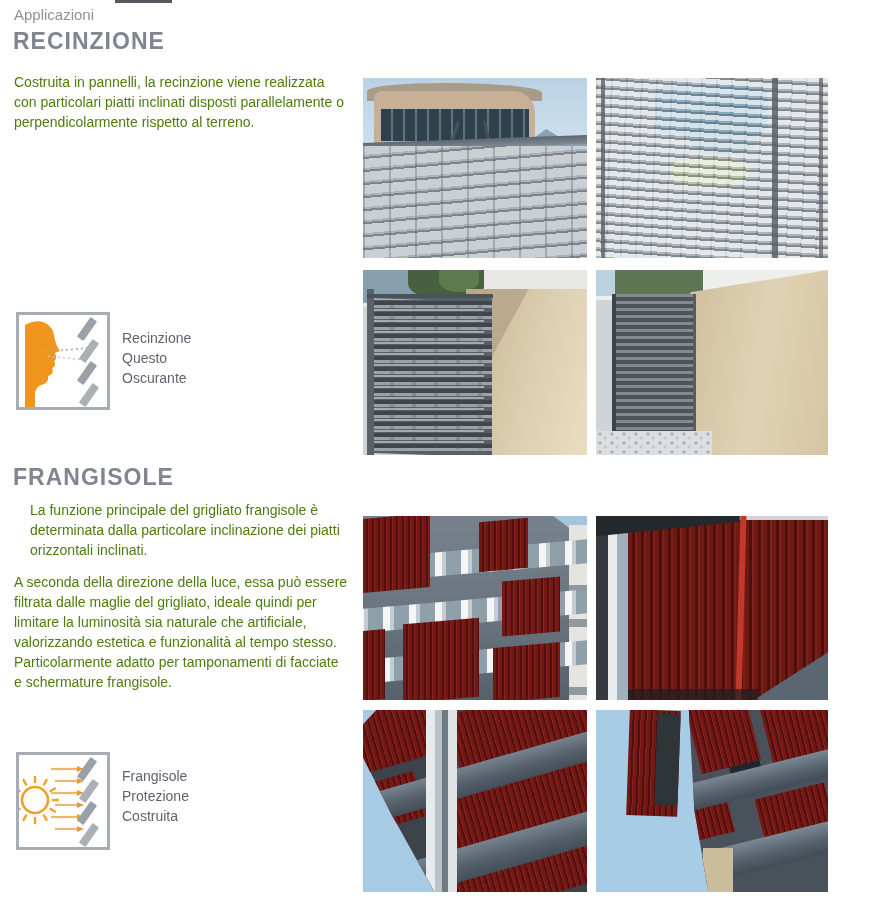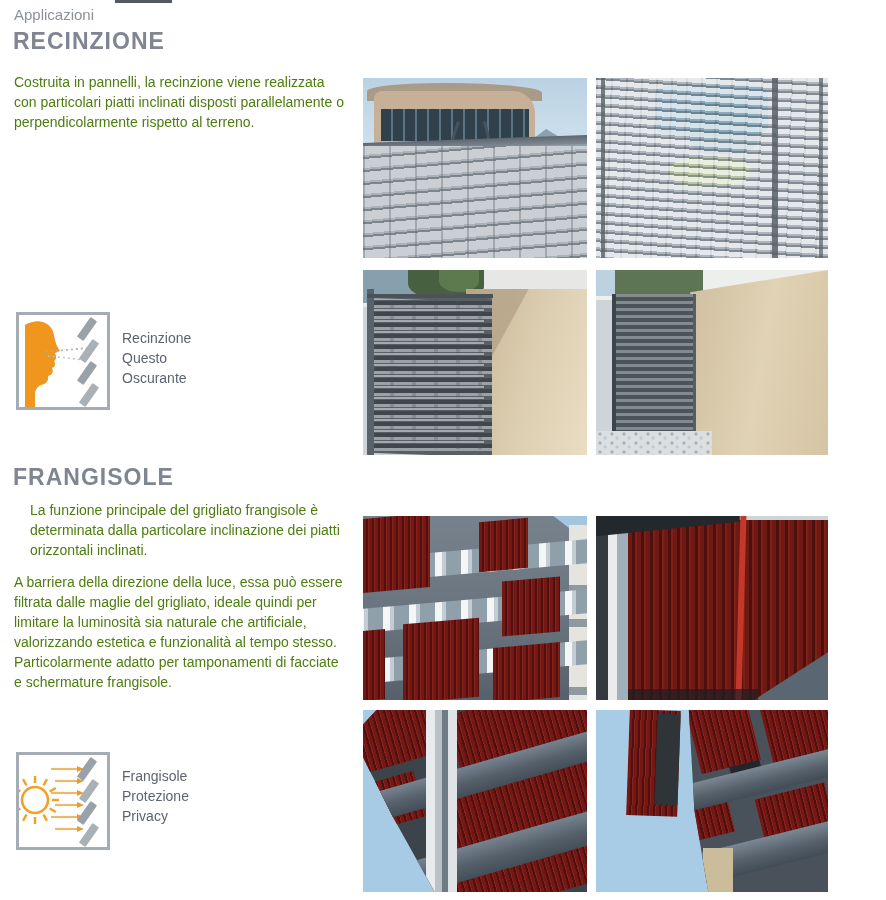--- a/index.html
+++ b/index.html
@@ -174,21 +174,21 @@
   </div>
   <div class="icon-labels" style="top:328px;">
     <div>Recinzione</div>
     <div>Questo</div>
     <div>Oscurante</div>
   </div>
 
   <div class="sec-title" style="top:464px;">FRANGISOLE</div>
 
   <p class="para" style="top:484px;margin:16px;">La funzione principale del grigliato frangisole è determinata dalla particolare inclinazione dei piatti orizzontali inclinati.</p>
-  <p class="para" style="top:572px;margin:0;">A barriera della direzione della luce, essa può essere filtrata dalle maglie del grigliato, ideale quindi per limitare la luminosità sia naturale che artificiale, valorizzando estetica e funzionalità al tempo stesso. Particolarmente adatto per tamponamenti di facciate e schermature frangisole.</p>
+  <p class="para" style="top:572px;margin:0;">A seconda della direzione della luce, essa può essere filtrata dalle maglie del grigliato, ideale quindi per limitare la luminosità sia naturale che artificiale, valorizzando estetica e funzionalità al tempo stesso. Particolarmente adatto per tamponamenti di facciate e schermature frangisole.</p>
 
   <div class="icon-box" style="top:752px;">
     <svg viewBox="0 0 88 92">
       <g stroke="#f0a128" stroke-width="2.4">
         <line x1="33" y1="45" x2="40" y2="45"></line>
           <line x1="30.7" y1="53.5" x2="36.8" y2="57"></line>
         <line x1="24.5" y1="59.7" x2="28" y2="65.8"></line>
           <line x1="16" y1="62" x2="16" y2="69"></line>
         <line x1="7.5" y1="59.7" x2="4" y2="65.8"></line>
           <line x1="1.3" y1="53.5" x2="-4" y2="57"></line>
@@ -220,21 +220,21 @@
         <rect x="64" y="2" width="8" height="24" rx="1" fill="#9aa1a8" transform="rotate(35 68 14)"></rect>
         <rect x="66" y="24" width="8" height="24" rx="1" fill="#a9b0b6" transform="rotate(35 70 36)"></rect>
         <rect x="64" y="46" width="8" height="24" rx="1" fill="#9aa1a8" transform="rotate(35 68 58)"></rect>
         <rect x="66" y="68" width="8" height="24" rx="1" fill="#a9b0b6" transform="rotate(35 70 80)"></rect>
       </g>
     </svg>
   </div>
   <div class="icon-labels" style="top:766px;">
     <div>Frangisole</div>
     <div>Protezione</div>
-    <div>Privacy</div>
+    <div>Costruita</div>
   </div>
 
   <div class="photo" style="left:363px;top:78px;width:224px;height:180px;" role="img" aria-label="Louvred metal fence with modern building and mountains behind">
     <div class="ly pa-sky"></div>
     <div class="ly pa-mtn"></div>
     <div class="ly pa-roof"></div>
     <div class="ly pa-bldg"></div>
     <div class="ly pa-glass"></div>
     <div class="ly pa-leg1"></div>
     <div class="ly pa-leg2"></div>

